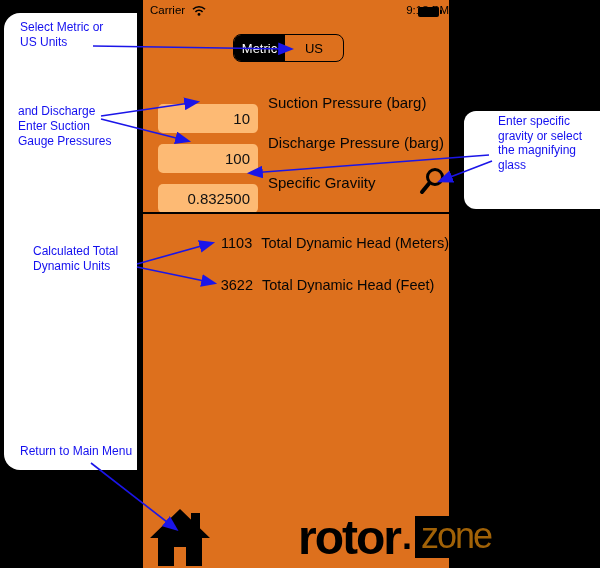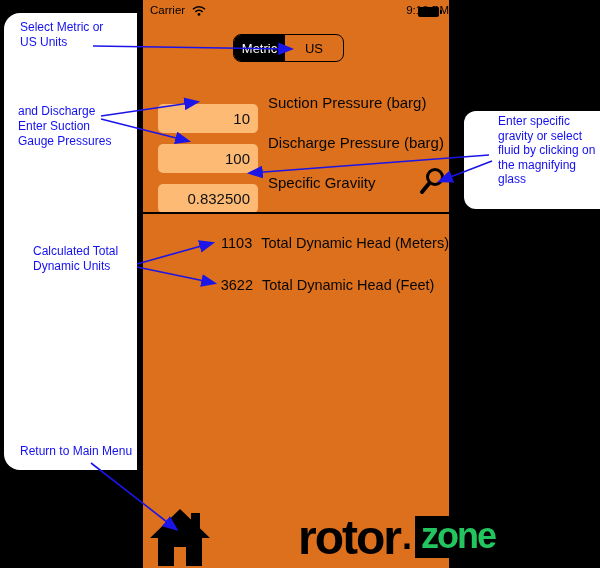--- a/index.html
+++ b/index.html
@@ -46,21 +46,21 @@
   .rlabel{margin-left:9px;white-space:nowrap;text-align:right;}
 
   
   .home-btn{position:absolute;left:7px;top:509px;width:60px;height:57px;}
 
   
   .logo{position:absolute;left:155px;top:514px;height:46px;display:flex;align-items:center;}
   .logo-rotor{font-size:48px;font-weight:700;letter-spacing:-2px;color:#000;}
   .logo-dot{font-size:36px;font-weight:700;color:#000;margin:0 1px 0 2px;}
   .logo-zone-box{background:#000;height:42px;display:flex;align-items:center;padding:0 6px;margin-left:2px;}
-  .logo-zone{font-size:36px;font-weight:700;letter-spacing:-2px;color:#22c55e;position:relative;top:-1px;}
+  .logo-zone{font-size:36px;font-weight:400;letter-spacing:-2px;color:#a16207;position:relative;top:-1px;}
 
   
   .ann{position:absolute;color:#1410ef;font-size:12px;line-height:15px;}
   .ann div{white-space:nowrap;}
   .ann-select{left:20px;top:20px;}
   .ann-pressures{left:18px;top:104px;}
   .ann-gravity{left:498px;top:114px;line-height:14.5px;}
   .ann-tdh{left:33px;top:244px;}
   .ann-return{left:20px;top:444px;}
 
@@ -158,21 +158,20 @@
 
   <div class="ann ann-pressures">
     <div>and Discharge</div>
     <div>Enter Suction</div>
     <div>Gauge Pressures</div>
   </div>
 
   <div class="ann ann-gravity">
     <div>Enter specific</div>
     <div>gravity or select</div>
-    <div>fluid by clicking on</div>
     <div>the magnifying</div>
     <div>glass</div>
   </div>
 
   <div class="ann ann-tdh">
     <div>Calculated Total</div>
     <div>Dynamic Units</div>
   </div>
 
   <div class="ann ann-return">

